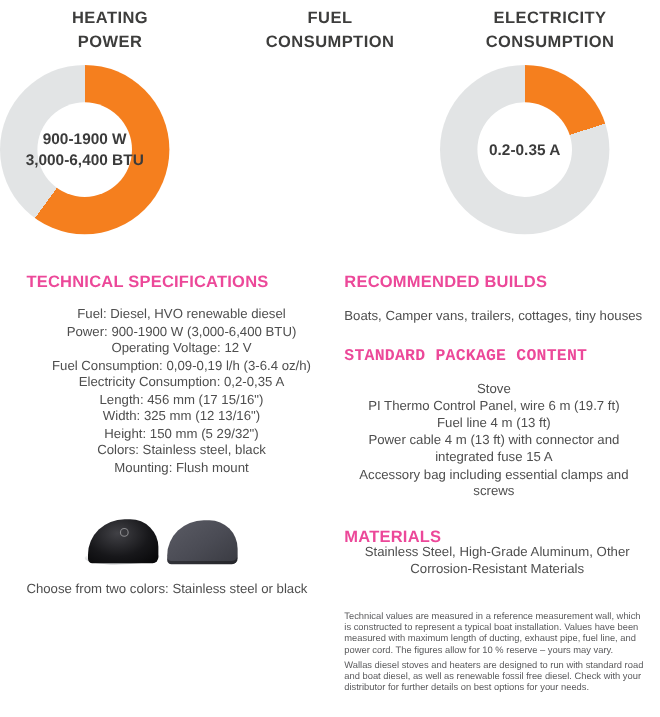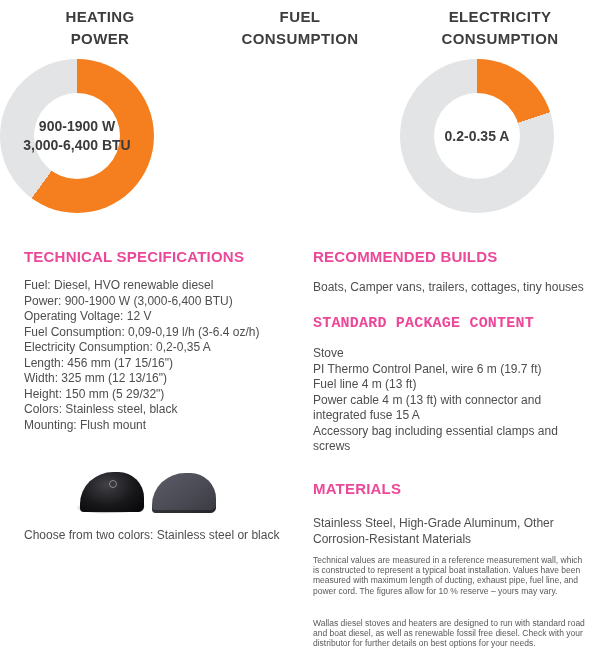--- a/index.html
+++ b/index.html
@@ -19,21 +19,21 @@
   .donut-hole {
     position:absolute; inset:34px; background:#ffffff; border-radius:50%;
     display:flex; align-items:center; justify-content:center;
   }
   .donut-label {
     text-align:center; white-space:pre-line; font-size:14px; font-weight:700;
     line-height:19px; color:#3b3b3b; width:140px; margin-left:-25px; margin-right:-25px;
   }
   
   .sec-heading { position:absolute; font-size:15px; font-weight:700; letter-spacing:.2px; color:#ec4899; }
-  .body-text { position:absolute; font-size:12px; line-height:15.5px; color:#4e4e4e; }
+  .body-text { position:absolute; font-size:12px; line-height:15.5px; color:#4e4e4e;text-align:center; }
   .spec-list div, .pkg-list div { font-size:12px; line-height:15.5px; color:#4e4e4e; }
   .nowrap { white-space:nowrap; }
   .legal { position:absolute; width:274px; font-size:8.5px; line-height:10.2px; color:#59595b; }
   
   .stoves { position:absolute; left:80px; top:470px; width:140px; height:46px; }
   .stove-top {
     position:absolute; width:64px; height:40px;
     border-radius:52% 40% 8% 6% / 80% 64% 14% 10%;
   }
   .stove-steel { left:0; top:2px; }
@@ -127,17 +127,17 @@
 <div class="body-text pkg-list" style="left:313px; top:346px; width:272px;">
     <div>Stove</div>
     <div>PI Thermo Control Panel, wire 6 m (19.7 ft)</div>
     <div>Fuel line 4 m (13 ft)</div>
     <div>Power cable 4 m (13 ft) with connector and integrated fuse 15 A</div>
     <div>Accessory bag including essential clamps and screws</div>
   </div>
 
 <h2 class="sec-heading" style="left:313px; top:480px;">MATERIALS</h2>
 
-<div class="body-text" style="left:313px; top:516px; width:278px;">Stainless Steel, High-Grade Aluminum, Other Corrosion-Resistant Materials</div>
+<div class="body-text" style="left:313px; top:494px; width:278px;">Stainless Steel, High-Grade Aluminum, Other Corrosion-Resistant Materials</div>
 
 <p class="legal" style="left:313px; top:555px;">Technical values are measured in a reference measurement wall, which is constructed to represent a typical boat installation. Values have been measured with maximum length of ducting, exhaust pipe, fuel line, and power cord. The figures allow for 10 % reserve – yours may vary.</p>
 
-<p class="legal" style="left:313px; top:618px;">Wallas diesel stoves and heaters are designed to run with standard road and boat diesel, as well as renewable fossil free diesel. Check with your distributor for further details on best options for your needs.</p>
+<p class="legal" style="left:313px; top:599px;">Wallas diesel stoves and heaters are designed to run with standard road and boat diesel, as well as renewable fossil free diesel. Check with your distributor for further details on best options for your needs.</p>
 
 </body></html>

